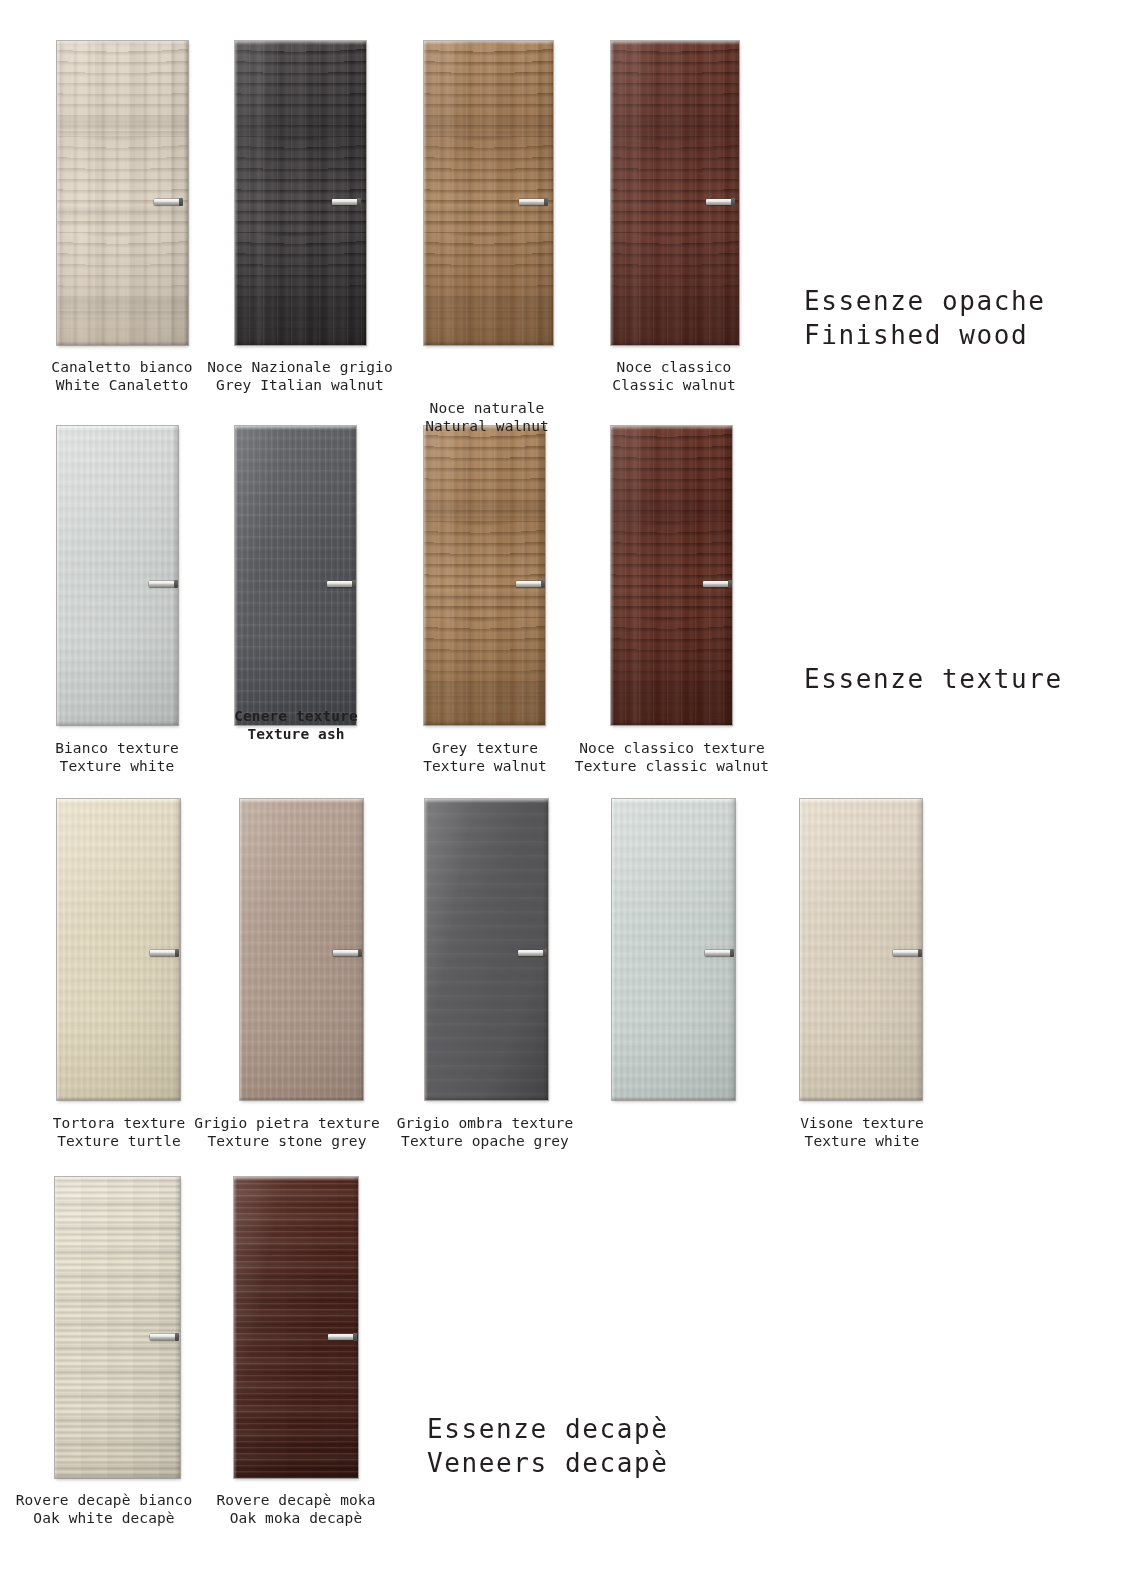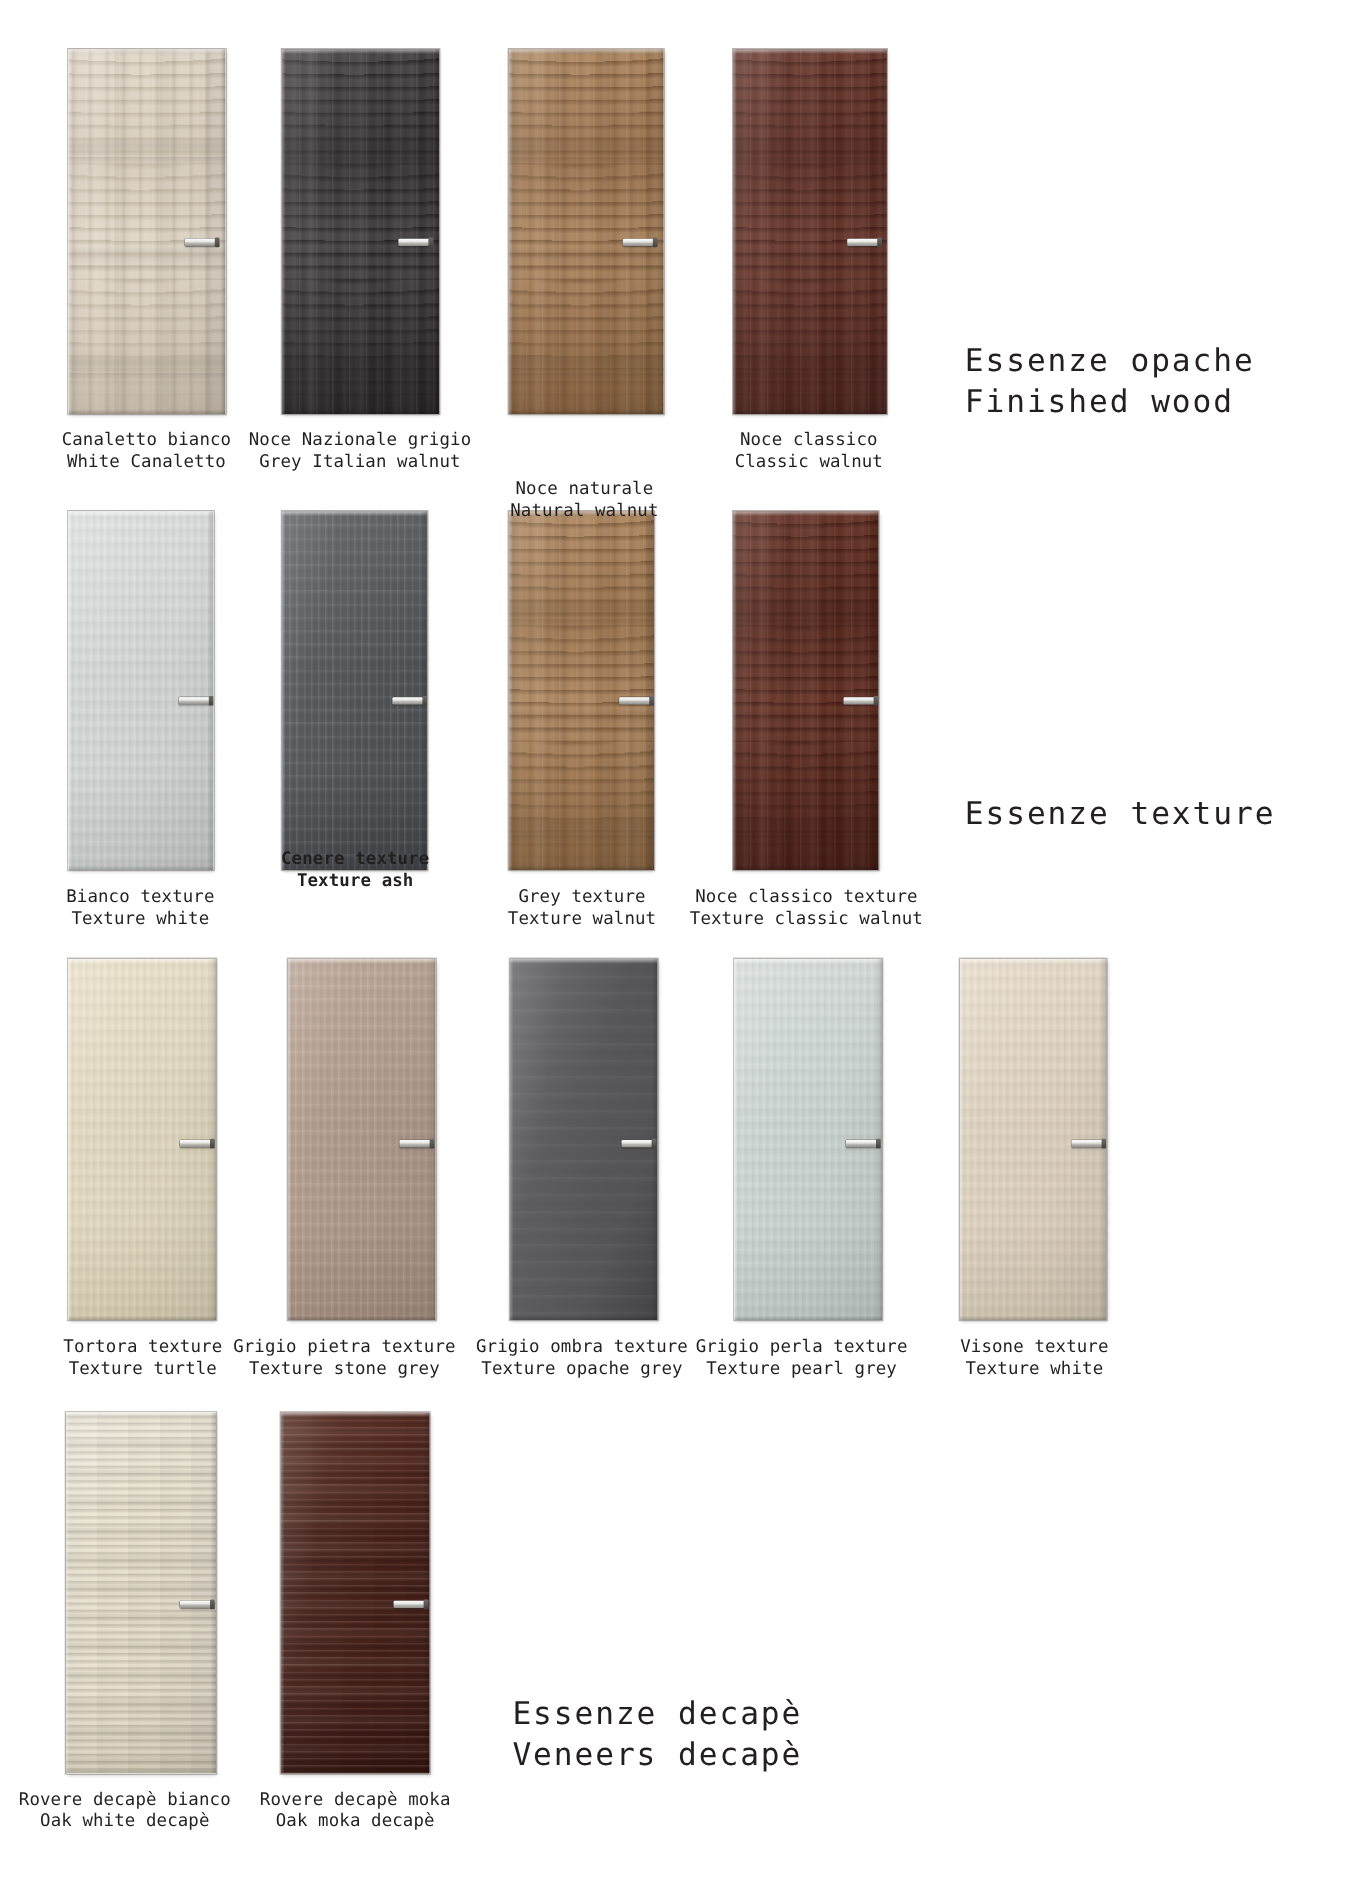--- a/index.html
+++ b/index.html
@@ -318,24 +318,20 @@
       <span class="en">Texture turtle</span>
     </div>
     <div class="caption" style="left: 117px; top: 1115px; width: 340px;">
       <span class="it">Grigio pietra texture</span>
       <span class="en">Texture stone grey</span>
     </div>
     <div class="caption" style="left: 315px; top: 1115px; width: 340px;">
       <span class="it">Grigio ombra texture</span>
       <span class="en">Texture opache grey</span>
     </div>
-    <div class="caption" style="left: 498px; top: 1115px; width: 340px;">
-      <span class="it">Grigio perla texture</span>
-      <span class="en">Texture pearl grey</span>
-    </div>
     <div class="caption" style="left: 692px; top: 1115px; width: 340px;">
       <span class="it">Visone texture</span>
       <span class="en">Texture white</span>
     </div>
     <div class="caption" style="left: -66px; top: 1492px; width: 340px;">
       <span class="it">Rovere decapè bianco</span>
       <span class="en">Oak white decapè</span>
     </div>
     <div class="caption" style="left: 126px; top: 1492px; width: 340px;">
       <span class="it">Rovere decapè moka</span>

